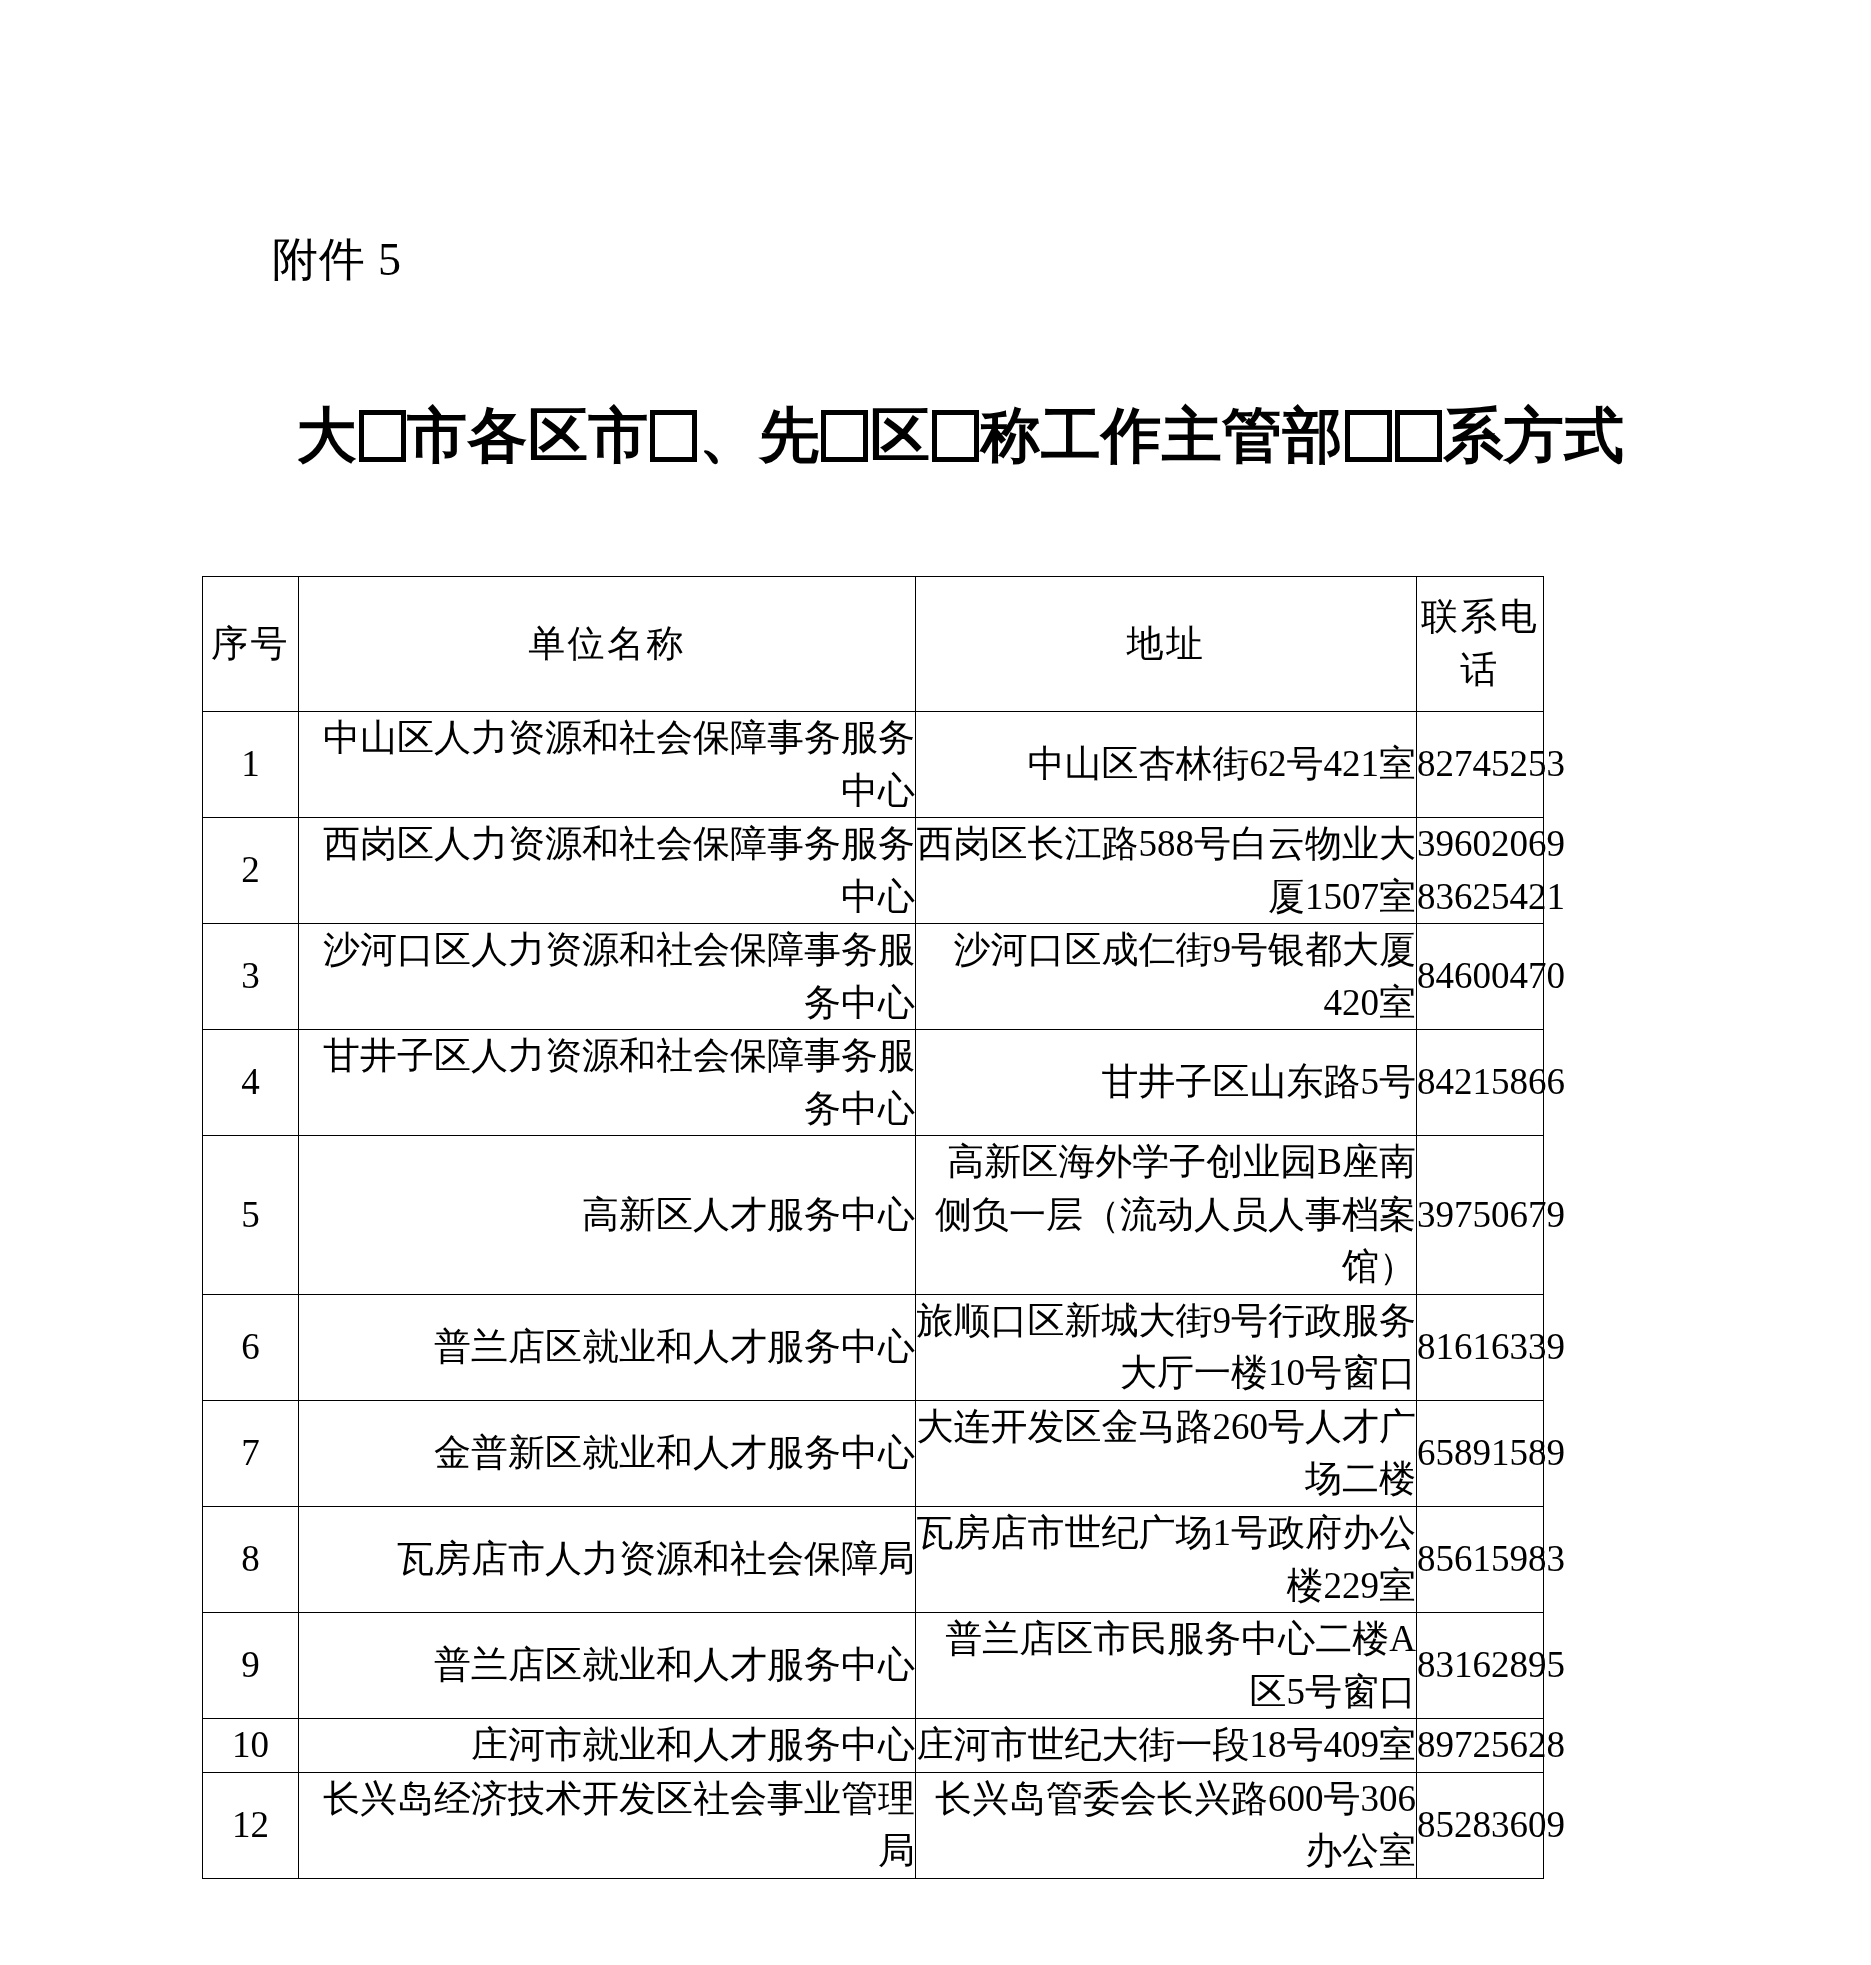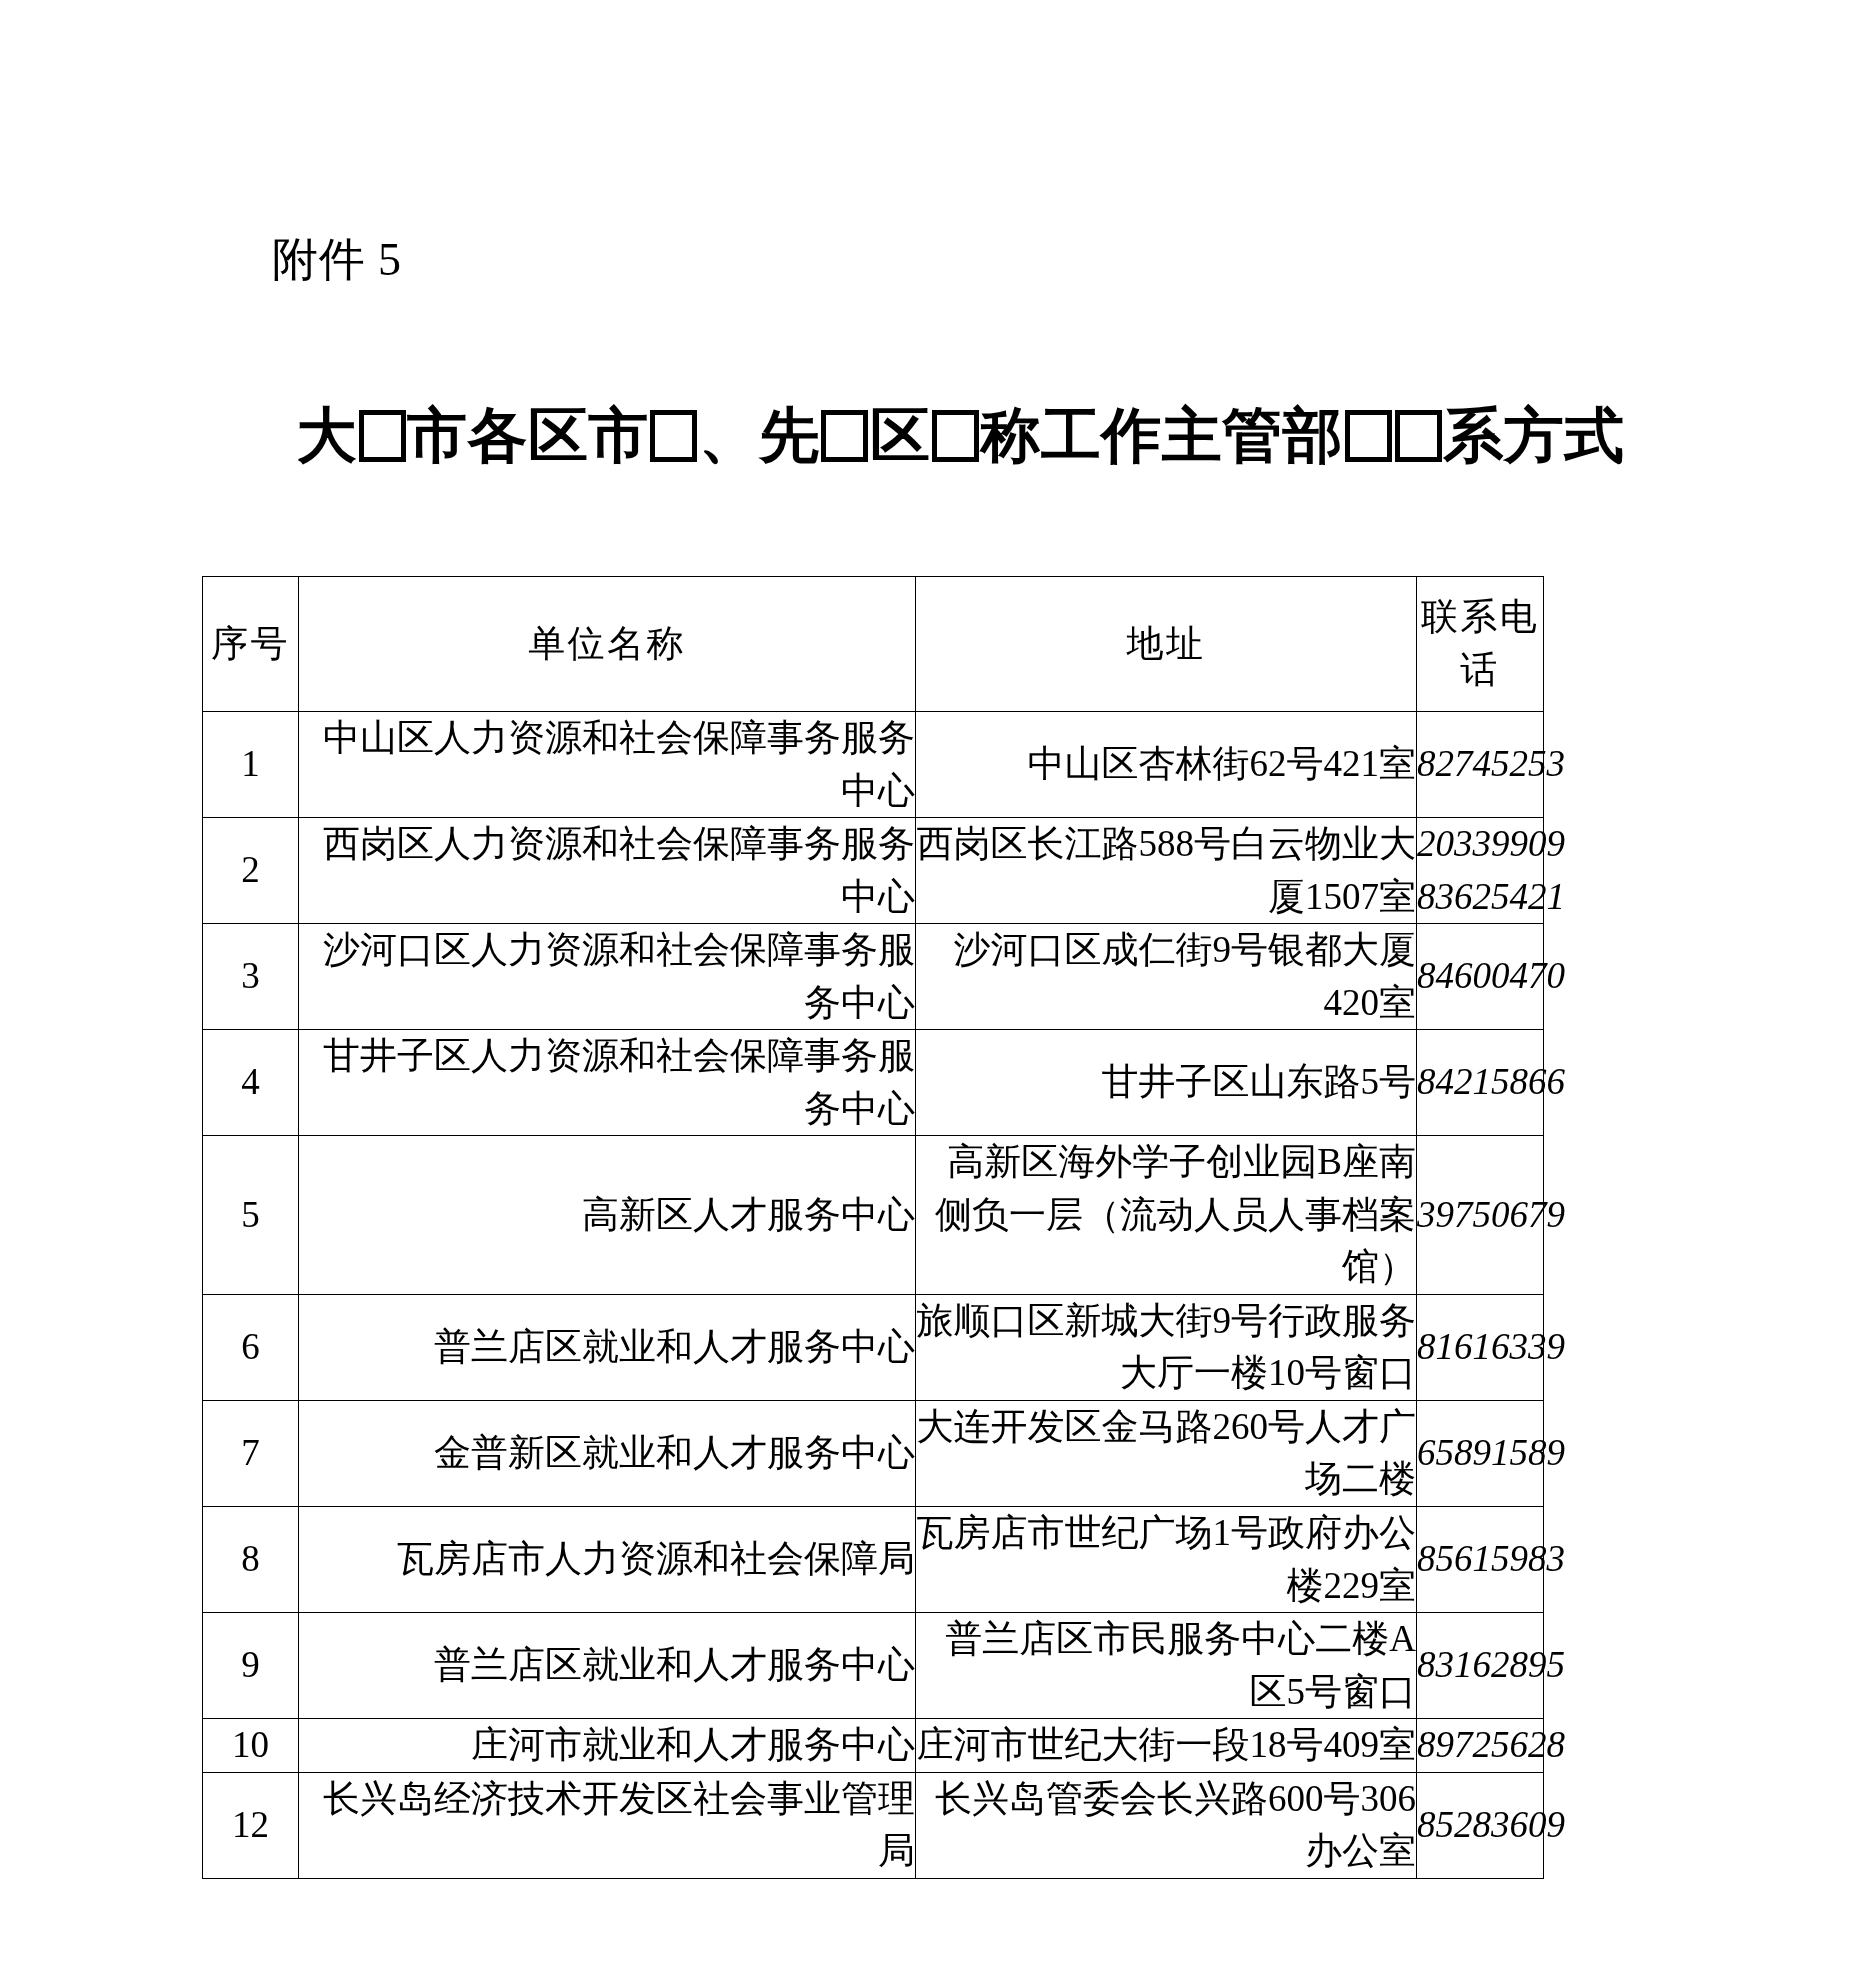--- a/index.html
+++ b/index.html
@@ -96,21 +96,20 @@
     padding: 11.8px 0 11.8px 16.5px;
   }
   .cell-addr {
     text-align: right;
     padding: 11.8px 7px 11.8px 10.2px;
   }
   .cell-tel {
     text-align: center;
     padding: 11.8px 3.9px;
     white-space: pre-line;
-    font-style: italic;
   }
 </style>
 </head>
 <body>
 
 <div class="page">
 
   <div class="attachment-label">附件 5</div>
 
   <div class="doc-title"><span>大</span><span class="tofu"></span><span>市各区市</span><span class="tofu"></span><span>、先</span><span class="tofu"></span><span>区</span><span class="tofu"></span><span>称工作主管部</span><span class="tofu"></span><span class="tofu"></span><span>系方式</span></div>
@@ -134,21 +133,21 @@
         <tr>
           <td class="cell-no">1</td>
           <td class="cell-name">中山区人力资源和社会保障事务服务中心</td>
           <td class="cell-addr">中山区杏林街62号421室</td>
           <td class="cell-tel">82745253</td>
         </tr>
         <tr>
           <td class="cell-no">2</td>
           <td class="cell-name">西岗区人力资源和社会保障事务服务中心</td>
           <td class="cell-addr">西岗区长江路588号白云物业大厦1507室</td>
-          <td class="cell-tel">20339909
+          <td class="cell-tel">39602069
 83625421</td>
         </tr>
         <tr>
           <td class="cell-no">3</td>
           <td class="cell-name">沙河口区人力资源和社会保障事务服务中心</td>
           <td class="cell-addr">沙河口区成仁街9号银都大厦420室</td>
           <td class="cell-tel">84600470</td>
         </tr>
         <tr>
           <td class="cell-no">4</td>

